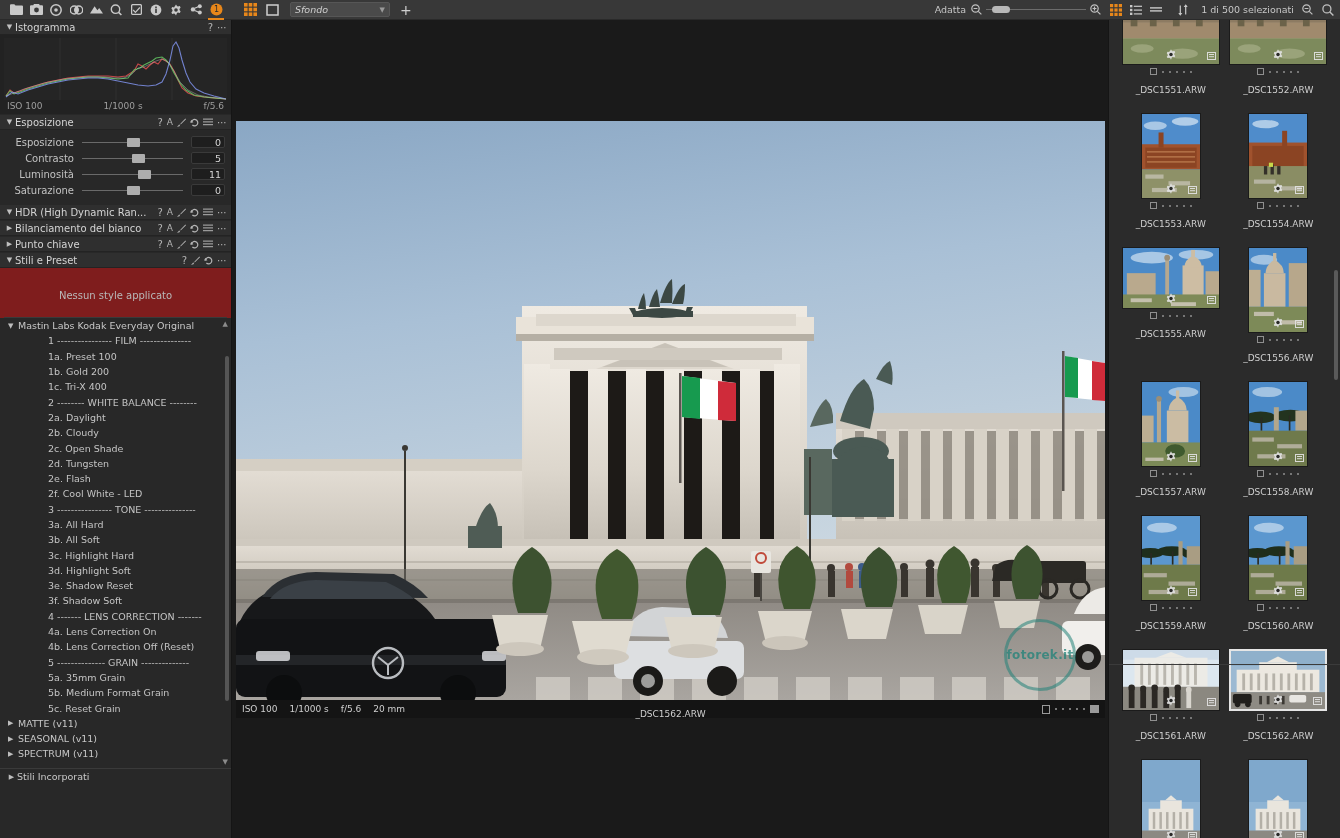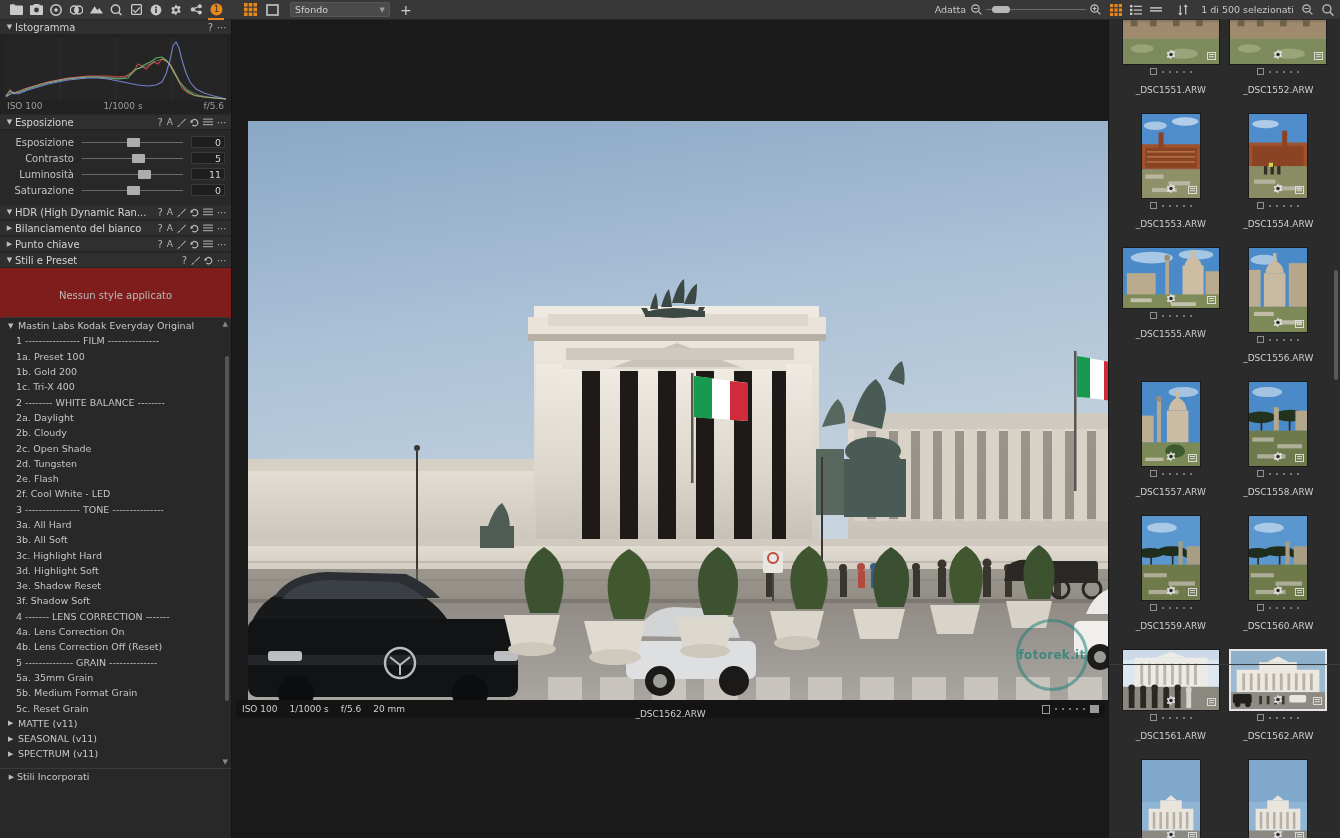--- a/index.html
+++ b/index.html
@@ -32,21 +32,21 @@
   .vm-btn {
     width:20px; height:18px; display:flex; align-items:center; justify-content:center;
     color:#cfcfcf; cursor:pointer; border-radius:2px;
   }
   .vm-btn.on { color:#e8871a; }
   .bg-select {
     margin-left:8px; width:100px; height:15px; background:#4a4a4a; border:1px solid #565656;
     border-radius:2px; color:#cfcfcf; font-size:9.5px; padding:0 4px;
     display:flex; align-items:center; position:relative; cursor:pointer;
   }
-  .bg-select .cv { flex:1; }
+  .bg-select .cv { flex:1;font-style:italic; }
   .bg-select .ar { font-size:7px; color:#9a9a9a; }
   .plus-btn { margin-left:10px; color:#cfcfcf; cursor:pointer; font-size:14px; line-height:1; }
 
   .tb-right { margin-left:auto; display:flex; align-items:center; padding-right:6px; gap:0; }
   .zoom-label { font-size:9.5px; color:#c4c4c4; margin-right:5px; }
   .zoom-slider {
     width:100px; height:14px; position:relative; display:flex; align-items:center; margin:0 4px;
   }
   .zoom-slider .track { position:absolute; left:0; right:0; height:1px; background:#6c6c6c; }
   .zoom-slider .knob {
@@ -102,35 +102,35 @@
 
   .preset-scroll {
     position:relative; overflow:hidden; background:#282828;
   }
   .preset-item {
     height:15.3px; display:flex; align-items:center; font-size:9.5px; color:#c8c8c8;
     padding-left:10px; cursor:pointer; white-space:nowrap;
   }
   .preset-item.group { padding-left:8px; }
   .preset-item .chev { width:10px; font-size:7px; color:#bdbdbd; display:inline-block; }
-  .preset-item.child { padding-left:16px; color:#c4c4c4; }
+  .preset-item.child { padding-left:48px; color:#c4c4c4; }
   .scrollbar {
     position:absolute; right:2px; width:4px; background:#555; border-radius:2px;
   }
   .pscroll-arrow { position:absolute; right:3px; color:#8b8b8b; font-size:7px; }
   .bottom-row {
     border-top:1px solid #3a3a3a; height:16px; display:flex; align-items:center;
     font-size:9.5px; color:#c8c8c8; padding-left:6px; background:#282828;
   }
 
   
   .viewer { flex:1; background:#1a1a1a; display:flex; flex-direction:column; position:relative; min-width:0;}
   .canvas-area { flex:1; position:relative; display:flex; align-items:center; justify-content:center; }
   .photo-box {
-    position:absolute; left:16px; top:101px; width:869px; height:579px;
+    position:absolute; left:4px; top:101px; width:869px; height:579px;
     background:#0d0d0d; overflow:hidden;
   }
   .photo { position:absolute; inset:0; }
   .infobar {
     position:absolute; left:4px; top:680px; width:869px; height:18px;
     display:flex; align-items:center; font-size:9px; color:#cfcfcf;
     background:rgba(20,20,20,0.85); padding:0 6px;
   }
   .infobar .exif { display:flex; gap:12px; }
   .infobar .fname { position:absolute; left:0; right:0; text-align:center; font-size:9px; }

